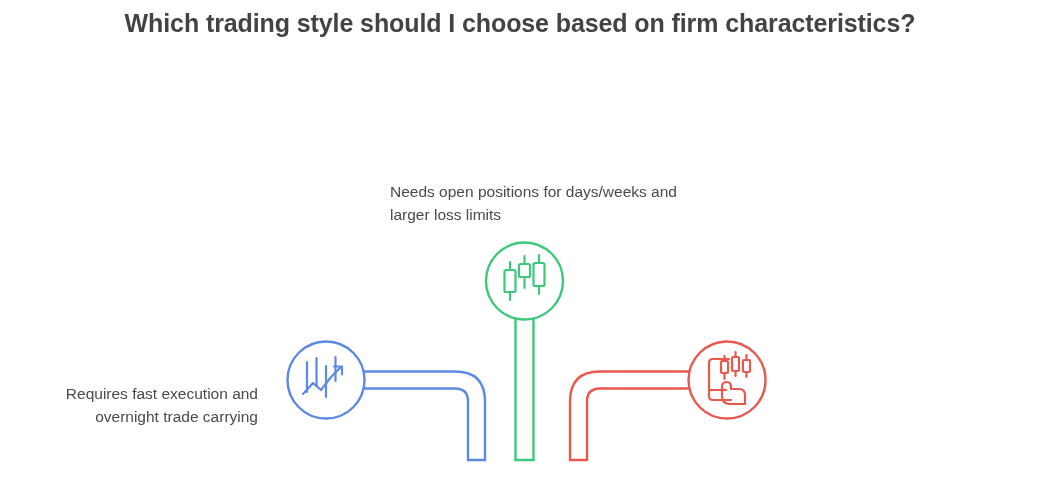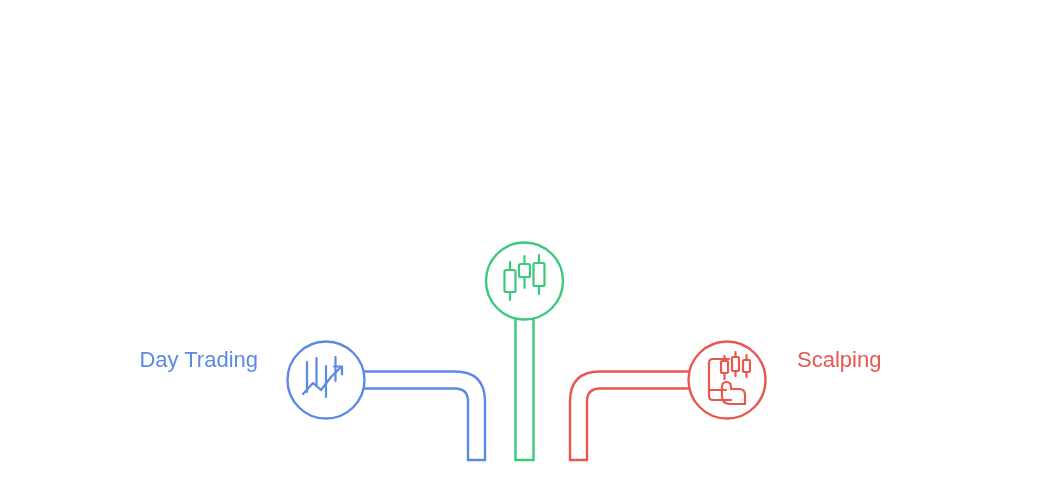--- a/index.html
+++ b/index.html
@@ -100,20 +100,21 @@
     top: 382px;
     width: 243px;
     text-align: left;
   }
 </style>
 </head>
 <body>
 
 <div id="canvas">
 
+  <div id="page-title">Which trading style should I choose based on firm characteristics?</div>
 
   <svg id="diagram-svg" viewBox="0 0 1040 482" xmlns="http://www.w3.org/2000/svg">
 
     <g fill="none" stroke="#5b8ae5" stroke-width="2.4" stroke-linecap="round">
 
       <path d="M 352 371.5 L 455 371.5 Q 485 371.5 485 401.5 L 485 460"></path>
 
       <path d="M 352 388.5 L 455 388.5 Q 468 388.5 468 401.5 L 468 460"></path>
 
       <path d="M 468 460 L 485 460"></path>
@@ -182,18 +183,18 @@
         <path d="M 746.5 355 L 746.5 360"></path>
         <path d="M 746.5 372 L 746.5 377"></path>
 
         <path d="M 722 387 Q 722 382 726.5 382 Q 731 382 731 387 L 731 389
                  L 739 389 Q 745 389 745 395 L 745 404"></path>
         <path d="M 722 387 L 722 396 Q 722 404 730 404 L 745 404"></path>
       </g>
     </g>
   </svg>
 
-  <div class="node-label" id="day-label">Day Trading</div>
-
-
-  <div class="node-label" id="scalp-label">Scalping</div>
+  <div class="node-desc" id="day-desc">Requires fast execution and overnight trade carrying</div>
+
+  <div class="node-desc" id="swing-desc">Needs open positions for days/weeks and larger loss limits</div>
+
 
 </div>
 
 </body></html>

